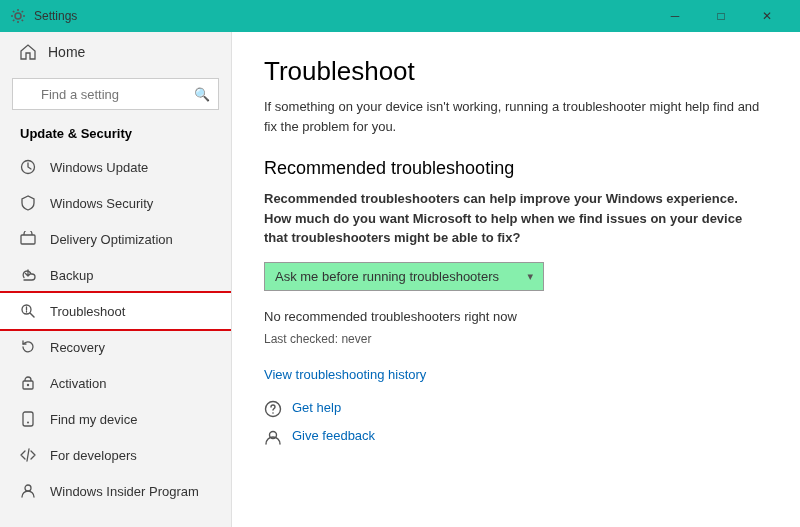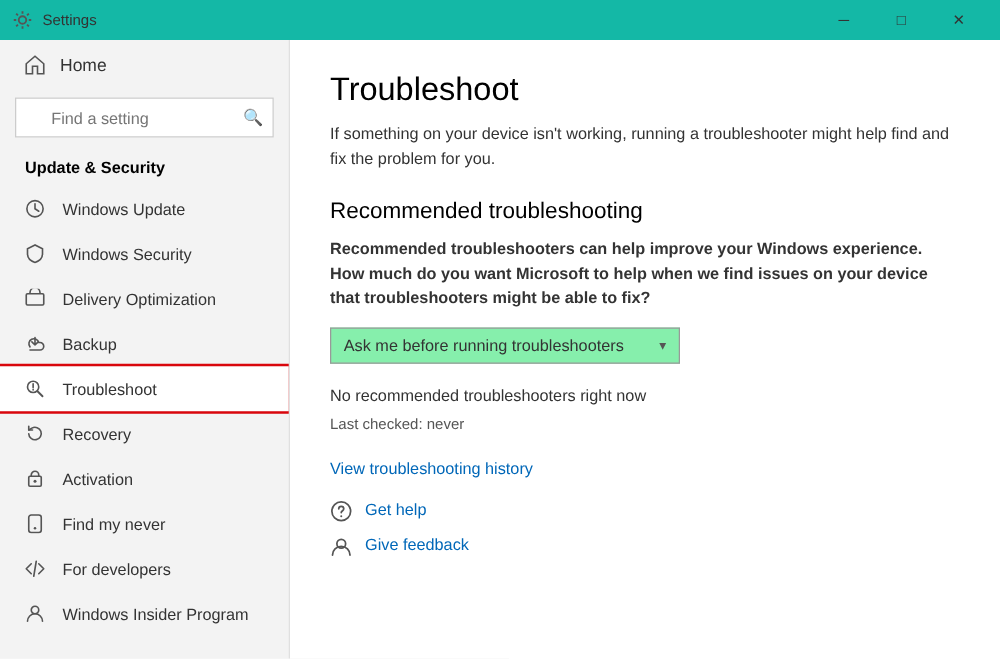--- a/index.html
+++ b/index.html
@@ -338,21 +338,21 @@
       <span>Activation</span>
     </div>
 
     <div class="sidebar-item">
       <span class="item-icon">
         <svg width="16" height="16" viewBox="0 0 16 16" fill="none">
           <rect x="3" y="1" width="10" height="14" rx="2" stroke="#555" stroke-width="1.3"></rect>
           <circle cx="8" cy="11.5" r="1" fill="#555"></circle>
         </svg>
       </span>
-      <span>Find my never</span>
+      <span>Find my device</span>
     </div>
 
     <div class="sidebar-item">
       <span class="item-icon">
         <svg width="16" height="16" viewBox="0 0 16 16" fill="none">
           <path d="M5 4L1 8l4 4M11 4l4 4-4 4M9 2l-2 12" stroke="#555" stroke-width="1.3" stroke-linecap="round" stroke-linejoin="round"></path>
         </svg>
       </span>
       <span>For developers</span>
     </div>

